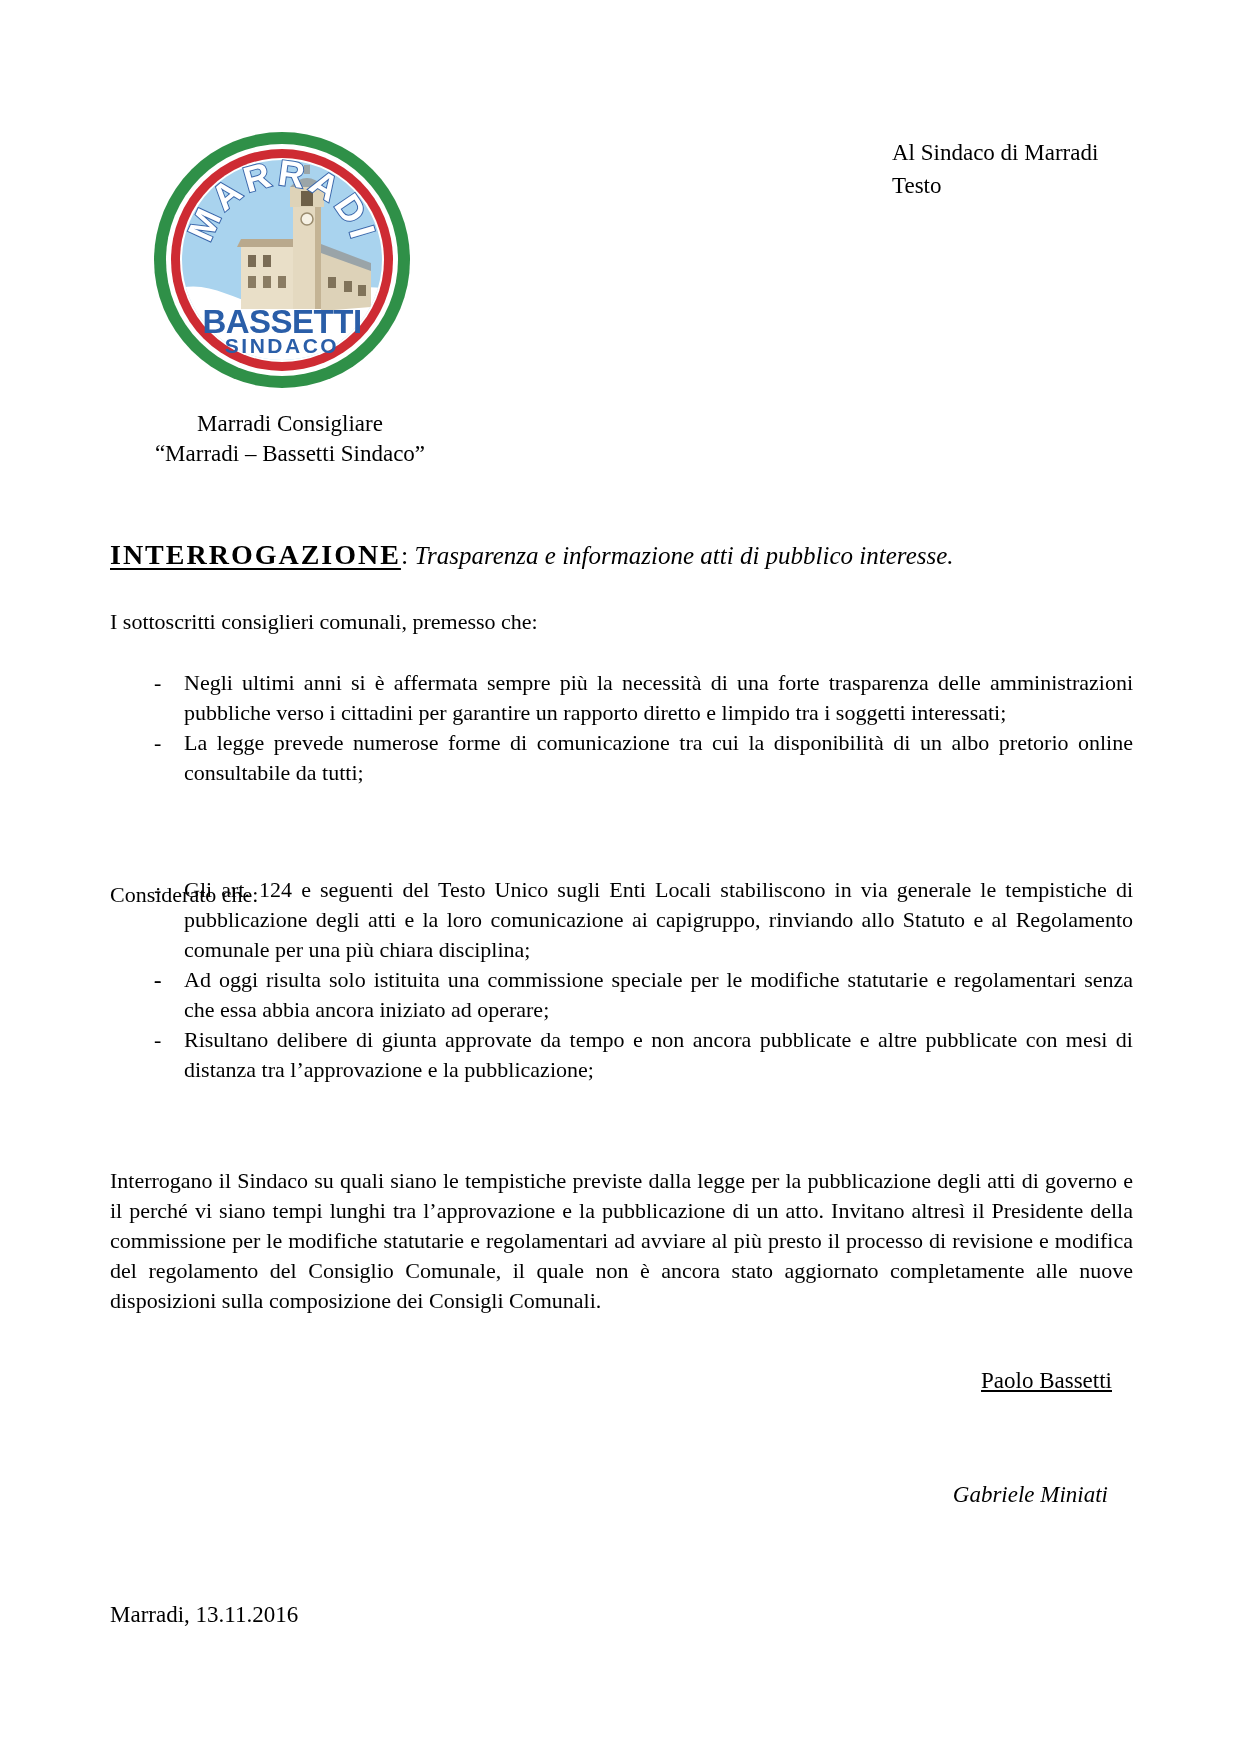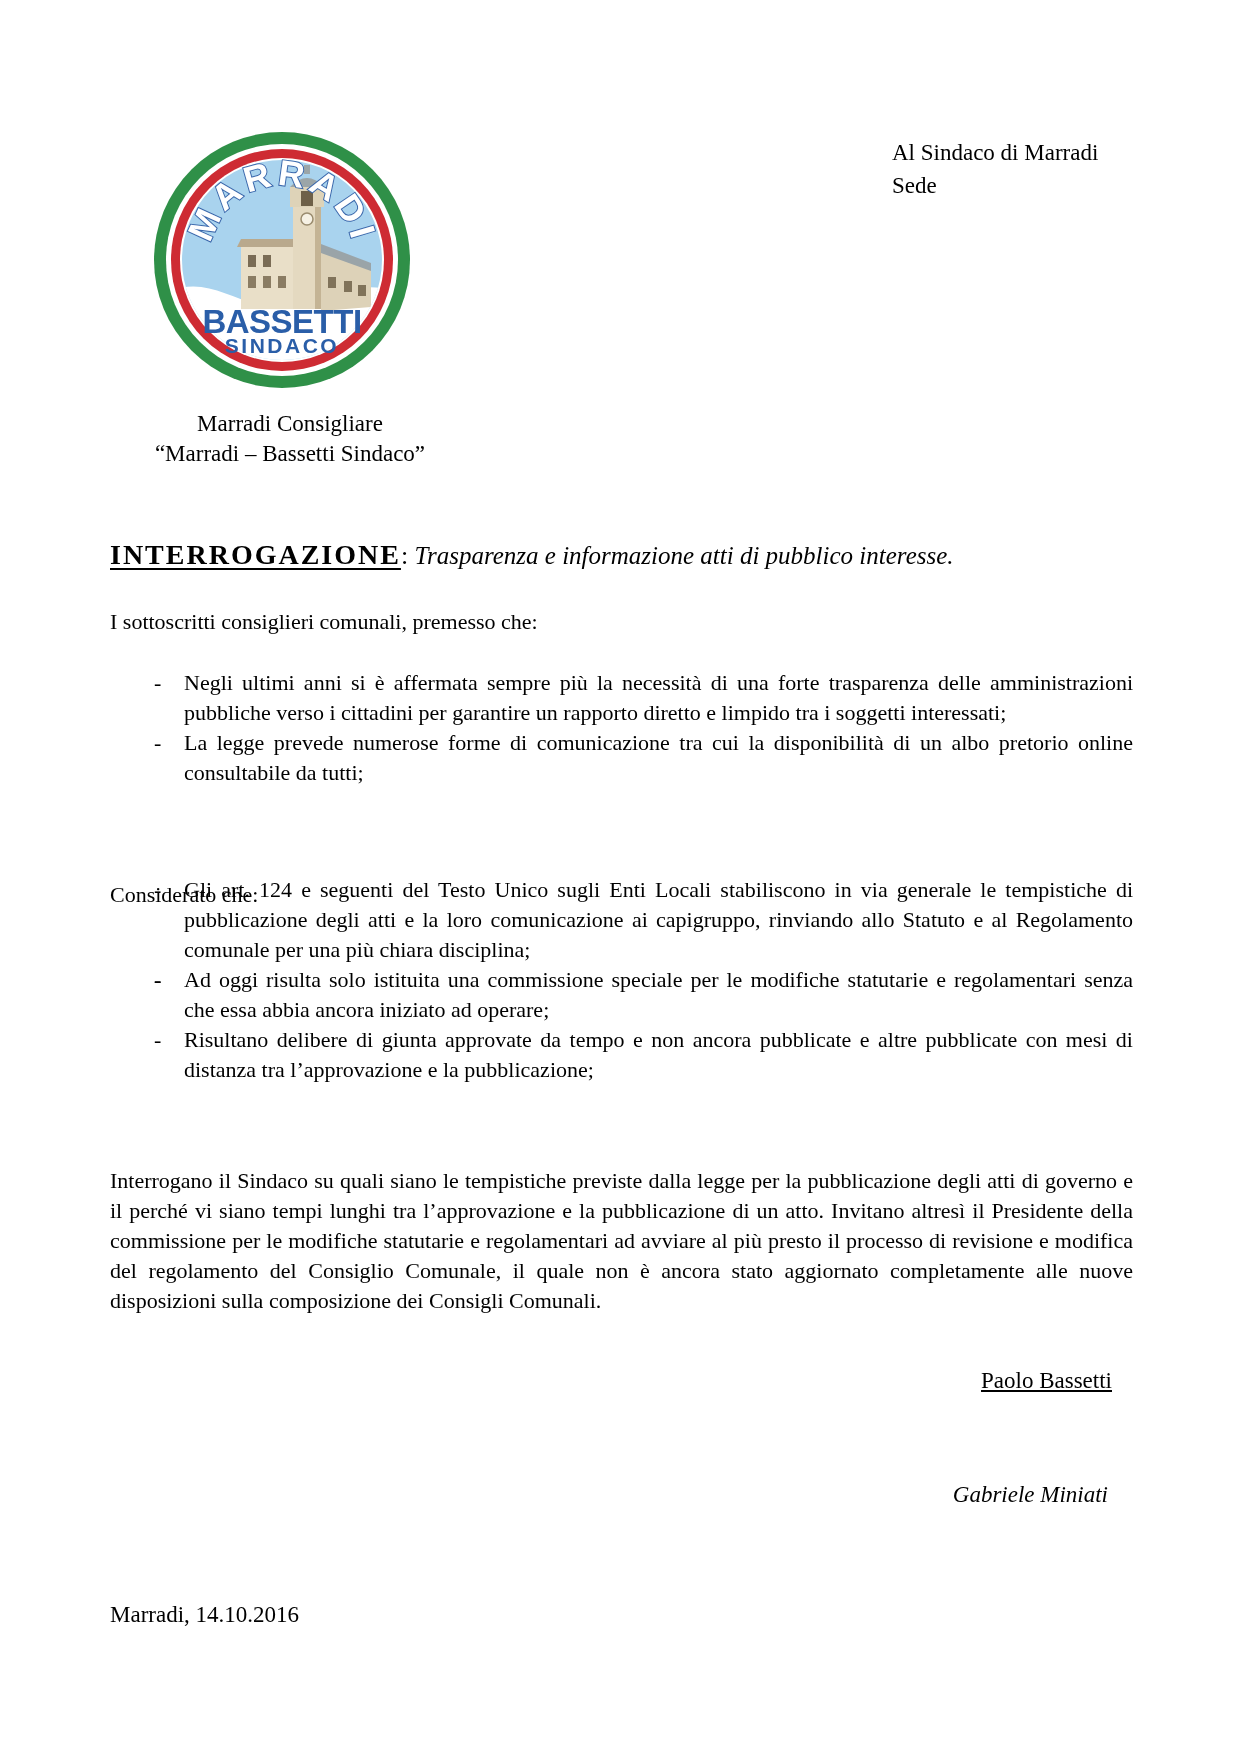--- a/index.html
+++ b/index.html
@@ -35,21 +35,21 @@
   .dateline{left:110px;top:1602px;font-size:23px;}
   .logo-text{font-family:"Liberation Sans",sans-serif;font-weight:bold;}
 </style>
 </head>
 <body>
 
 <div class="page">
 
   <div class="abs recipient">
     <div>Al Sindaco di Marradi</div>
-    <div>Sede</div>
+    <div>Testo</div>
   </div>
 
   <div class="abs logo">
     <svg viewBox="0 0 258 258">
       <circle cx="129" cy="129" r="128" fill="#2f9048"></circle>
       <circle cx="129" cy="129" r="116" fill="#ffffff"></circle>
       <circle cx="129" cy="129" r="111" fill="#ce2b33"></circle>
       <circle cx="129" cy="129" r="102" fill="#ffffff"></circle>
       <circle cx="129" cy="129" r="100" fill="#a9d3ee"></circle>
       <defs>
@@ -139,15 +139,15 @@
       <span class="marker">-</span>
       <span>Risultano delibere di giunta approvate da tempo e non ancora pubblicate e altre pubblicate con mesi di distanza tra l’approvazione e la pubblicazione;</span>
     </div>
   </div>
 
   <div class="abs body-text closing">Interrogano il Sindaco su quali siano le tempistiche previste dalla legge per la pubblicazione degli atti di governo e il perché vi siano tempi lunghi tra l’approvazione e la pubblicazione di un atto. Invitano altresì il Presidente della commissione per le modifiche statutarie e regolamentari ad avviare al più presto il processo di revisione e modifica del regolamento del Consiglio Comunale, il quale non è ancora stato aggiornato completamente alle nuove disposizioni sulla composizione dei Consigli Comunali.</div>
 
   <div class="abs signature sig1">Paolo Bassetti</div>
   <div class="abs signature sig2">Gabriele Miniati</div>
 
-  <div class="abs dateline">Marradi, 14.10.2016</div>
+  <div class="abs dateline">Marradi, 13.11.2016</div>
 
 </div>
 
 </body></html>

